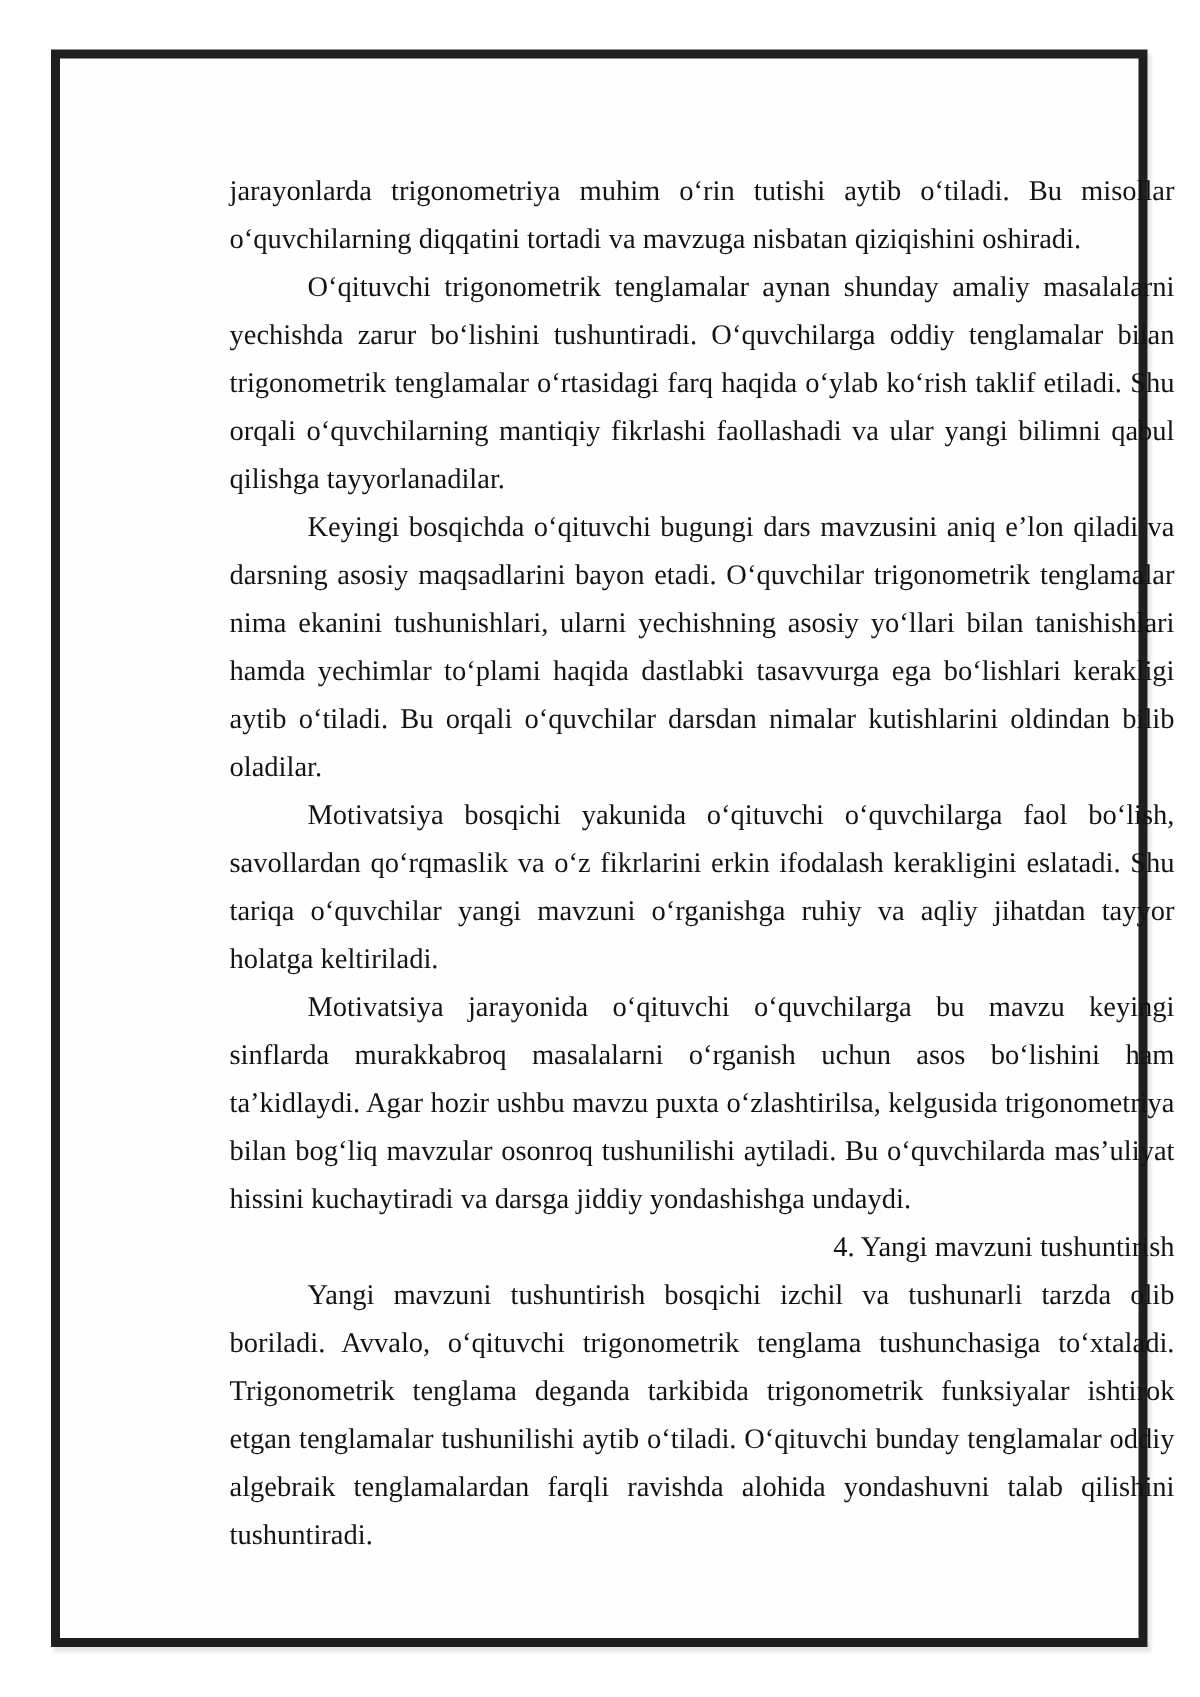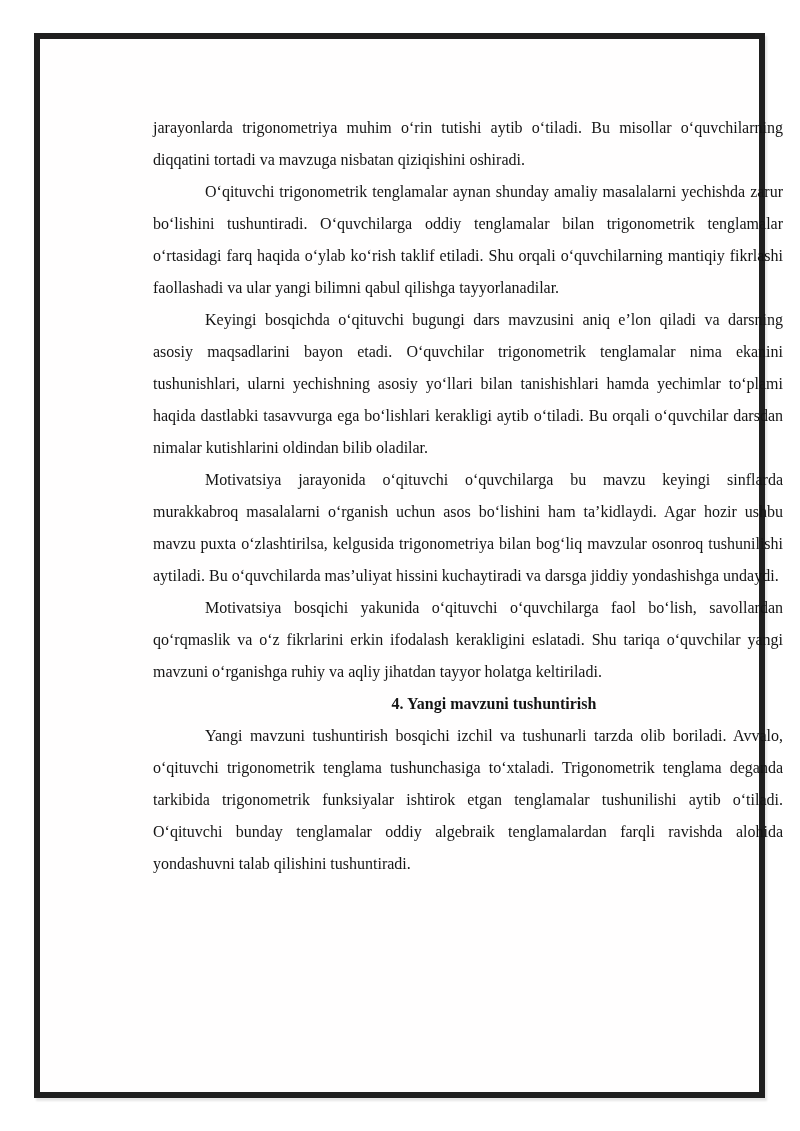--- a/index.html
+++ b/index.html
@@ -23,42 +23,42 @@
     border: 6px solid #1f1f1f;
     background: #fffefe;
     box-shadow: 2px 3px 2px rgba(0,0,0,0.10);
   }
   .doc-body {
     position: absolute;
     left: 113px;
     top: 73px;
     width: 630px;
     color: #141414;
-    font-size: 16px;
+    font-size: 19px;
     line-height: 32px;
     text-align: justify;
   }
   .doc-body p {
     margin: 0;
     padding: 0;
   }
   .doc-body p.indent {
     text-indent: 52px;
   }
   .doc-body p.heading {
-    font-weight: bold;
-    text-align: center;
+    font-weight: normal;
+    text-align: right;
   }
 </style>
 </head>
 <body>
 
 <div class="page-frame">
   <div class="doc-body">
       <p class="body">jarayonlarda trigonometriya muhim o‘rin tutishi aytib o‘tiladi. Bu misollar o‘quvchilarning diqqatini tortadi va mavzuga nisbatan qiziqishini oshiradi.</p>
       <p class="body indent">O‘qituvchi trigonometrik tenglamalar aynan shunday amaliy masalalarni yechishda zarur bo‘lishini tushuntiradi. O‘quvchilarga oddiy tenglamalar bilan trigonometrik tenglamalar o‘rtasidagi farq haqida o‘ylab ko‘rish taklif etiladi. Shu orqali o‘quvchilarning mantiqiy fikrlashi faollashadi va ular yangi bilimni qabul qilishga tayyorlanadilar.</p>
       <p class="body indent">Keyingi bosqichda o‘qituvchi bugungi dars mavzusini aniq e’lon qiladi va darsning asosiy maqsadlarini bayon etadi. O‘quvchilar trigonometrik tenglamalar nima ekanini tushunishlari, ularni yechishning asosiy yo‘llari bilan tanishishlari hamda yechimlar to‘plami haqida dastlabki tasavvurga ega bo‘lishlari kerakligi aytib o‘tiladi. Bu orqali o‘quvchilar darsdan nimalar kutishlarini oldindan bilib oladilar.</p>
+      <p class="body indent">Motivatsiya bosqichi yakunida o‘qituvchi o‘quvchilarga faol bo‘lish, savollardan qo‘rqmaslik va o‘z fikrlarini erkin ifodalash kerakligini eslatadi. Shu tariqa o‘quvchilar yangi mavzuni o‘rganishga ruhiy va aqliy jihatdan tayyor holatga keltiriladi.</p>
       <p class="body indent">Motivatsiya jarayonida o‘qituvchi o‘quvchilarga bu mavzu keyingi sinflarda murakkabroq masalalarni o‘rganish uchun asos bo‘lishini ham ta’kidlaydi. Agar hozir ushbu mavzu puxta o‘zlashtirilsa, kelgusida trigonometriya bilan bog‘liq mavzular osonroq tushunilishi aytiladi. Bu o‘quvchilarda mas’uliyat hissini kuchaytiradi va darsga jiddiy yondashishga undaydi.</p>
-      <p class="body indent">Motivatsiya bosqichi yakunida o‘qituvchi o‘quvchilarga faol bo‘lish, savollardan qo‘rqmaslik va o‘z fikrlarini erkin ifodalash kerakligini eslatadi. Shu tariqa o‘quvchilar yangi mavzuni o‘rganishga ruhiy va aqliy jihatdan tayyor holatga keltiriladi.</p>
       <p class="heading indent">4. Yangi mavzuni tushuntirish</p>
       <p class="body indent">Yangi mavzuni tushuntirish bosqichi izchil va tushunarli tarzda olib boriladi. Avvalo, o‘qituvchi trigonometrik tenglama tushunchasiga to‘xtaladi. Trigonometrik tenglama deganda tarkibida trigonometrik funksiyalar ishtirok etgan tenglamalar tushunilishi aytib o‘tiladi. O‘qituvchi bunday tenglamalar oddiy algebraik tenglamalardan farqli ravishda alohida yondashuvni talab qilishini tushuntiradi.</p>
     </div>
 </div>
 
 </body></html>

